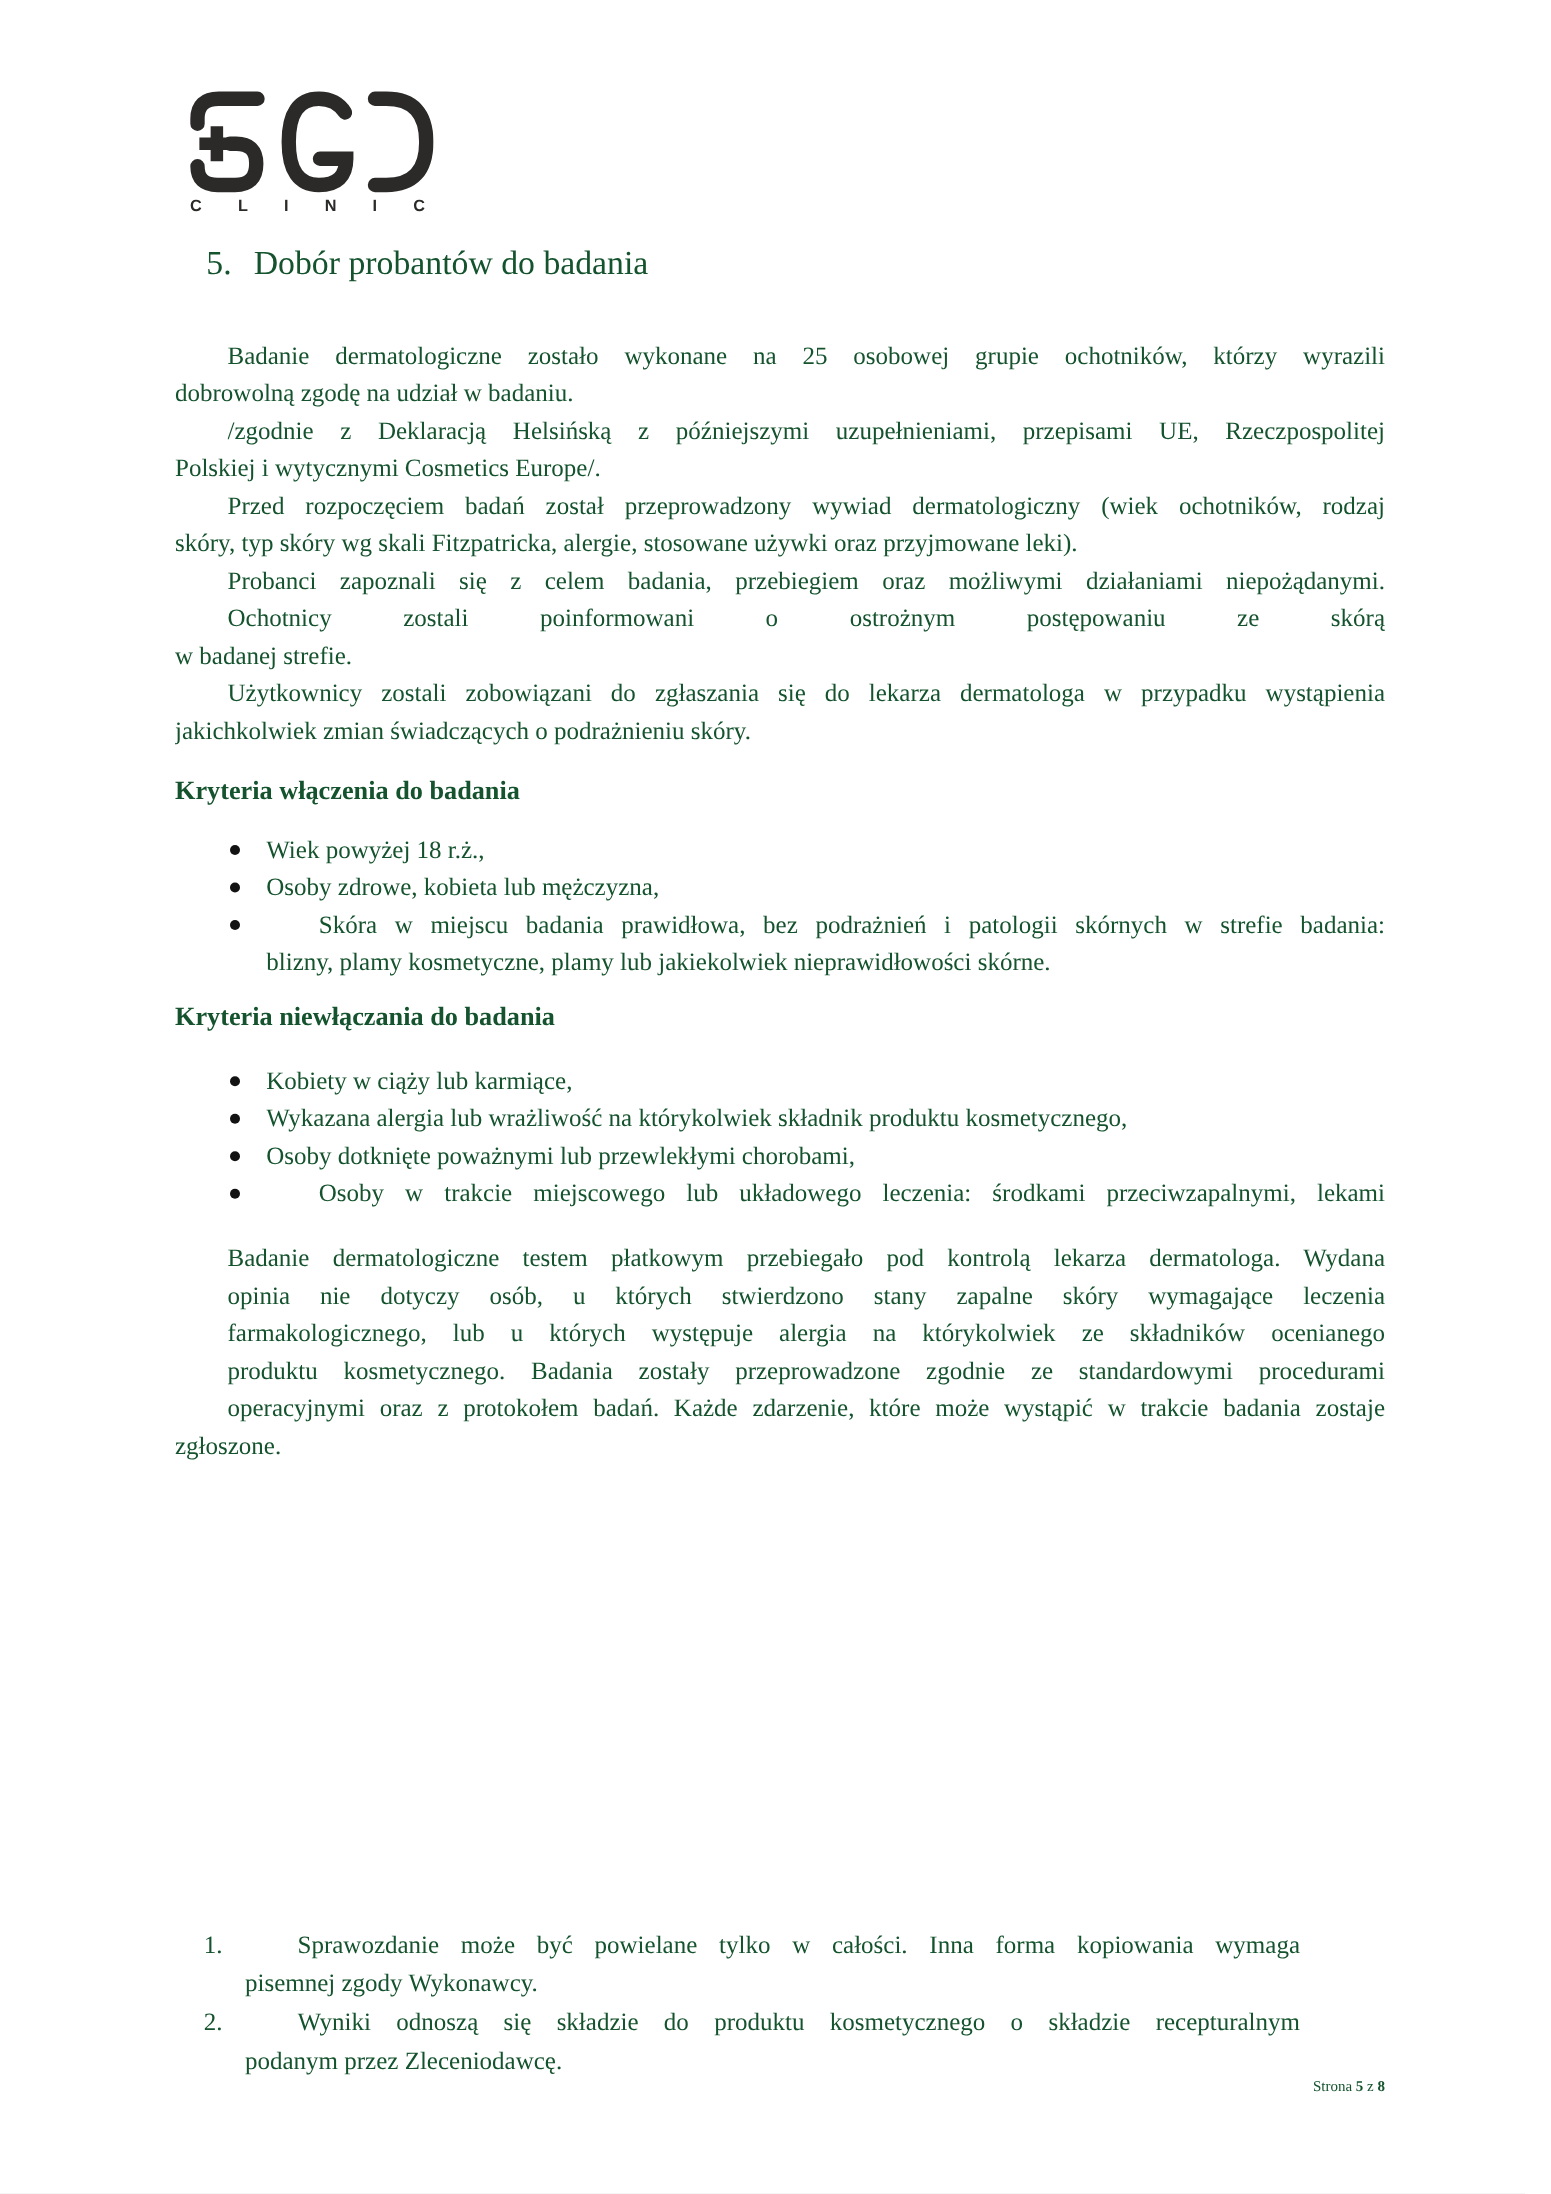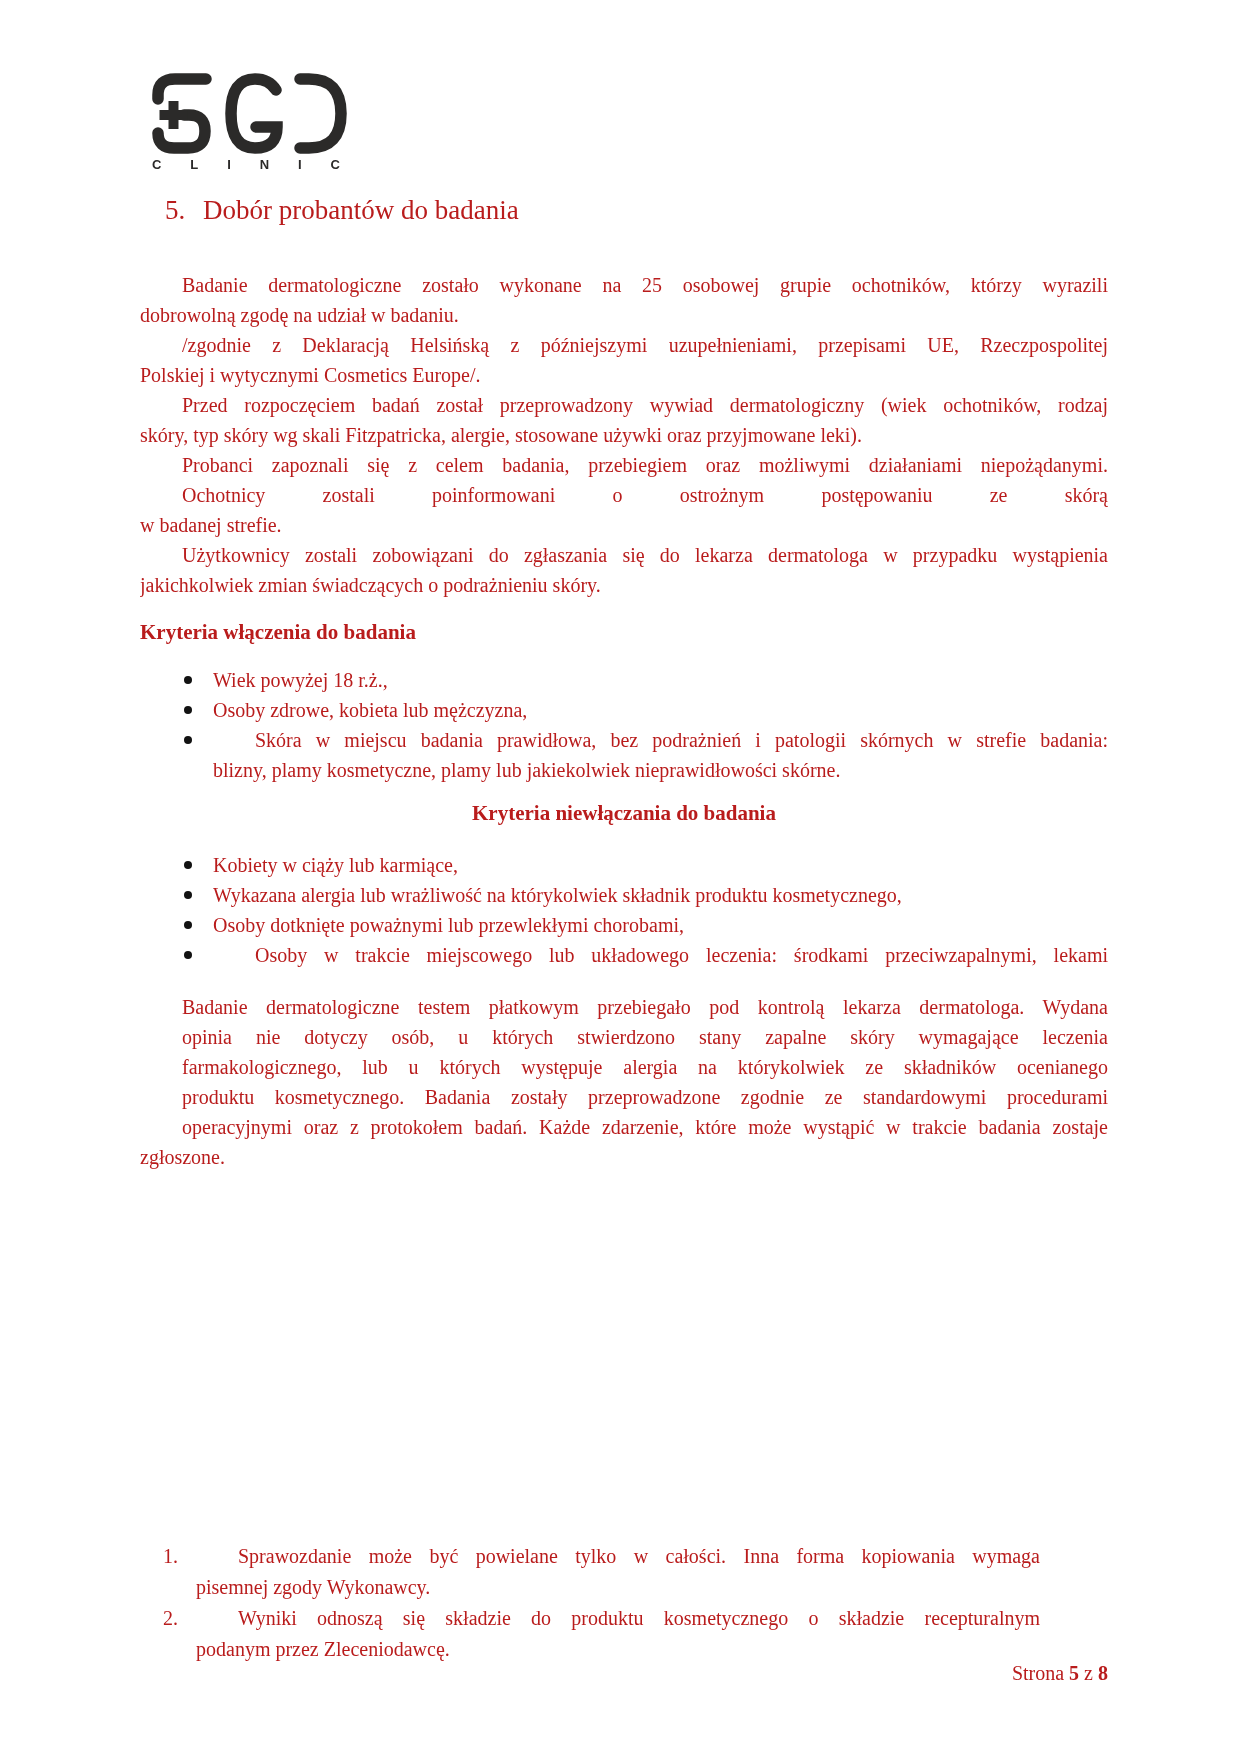--- a/index.html
+++ b/index.html
@@ -1,43 +1,43 @@
 <!DOCTYPE html>
 <html><head>
 <meta charset="utf-8">
 <style>
   html,body { margin:0; padding:0; background:#e8e8e8; }
   .page {
     position:relative; width:1241px; height:1755px; background:#ffffff;
-    font-family:"Liberation Serif","DejaVu Serif",serif; color:#b91c1c;
+    font-family:"Liberation Serif","DejaVu Serif",serif; color:#14532d;
     margin:0 auto; overflow:hidden;
   }
   
   .logo { position:absolute; left:142px; top:66px; width:205px; }
   
   .doc-heading { position:absolute; left:165px; top:194px; font-size:27px; line-height:32px; display:flex; }
   .doc-heading .h-num { width:38px; flex:0 0 38px; }
   
   .body-text { position:absolute; left:140px; top:270px; width:968px; font-size:20px; line-height:30px; }
   .pline { text-align:justify; text-align-last:justify; height:30px; overflow:hidden;margin-left:42px; }
   .lline { text-align:left; height:30px; overflow:hidden; }
   .section-title { font-weight:bold; font-size:21px; line-height:30px; }
   .st-1 { margin:17px 0 18px 0; }
-  .st-2 { margin:13px 0 22px 0;text-align:center; }
+  .st-2 { margin:13px 0 22px 0; }
   .closing { margin-top:22px; }
   
   .bullet-item { position:relative; padding-left:73px; }
   .bullet-dot { position:absolute; left:44px; top:11px; width:8px; height:8px; border-radius:50%; background:#121212; }
   
   .footnotes { position:absolute; left:163px; top:1541px; width:877px; font-size:20px; line-height:31px; }
   .fn-item { position:relative; padding-left:33px; }
   .fn-num { position:absolute; left:0; top:0; }
   .footnotes .pline, .footnotes .lline { height:31px; }
   
-  .page-num { position:absolute; left:140px; top:1662px; width:968px; text-align:right; font-size:20px; }
+  .page-num { position:absolute; left:140px; top:1662px; width:968px; text-align:right; font-size:12px; }
   .page-num b { font-weight:bold; }
 </style>
 </head>
 <body>
 
 <div class="page">
 
   <div class="logo">
     <svg width="205" height="105" viewBox="0 0 205 105">
       <g fill="none" stroke="#2b2a29" stroke-width="11.5" stroke-linecap="round">

